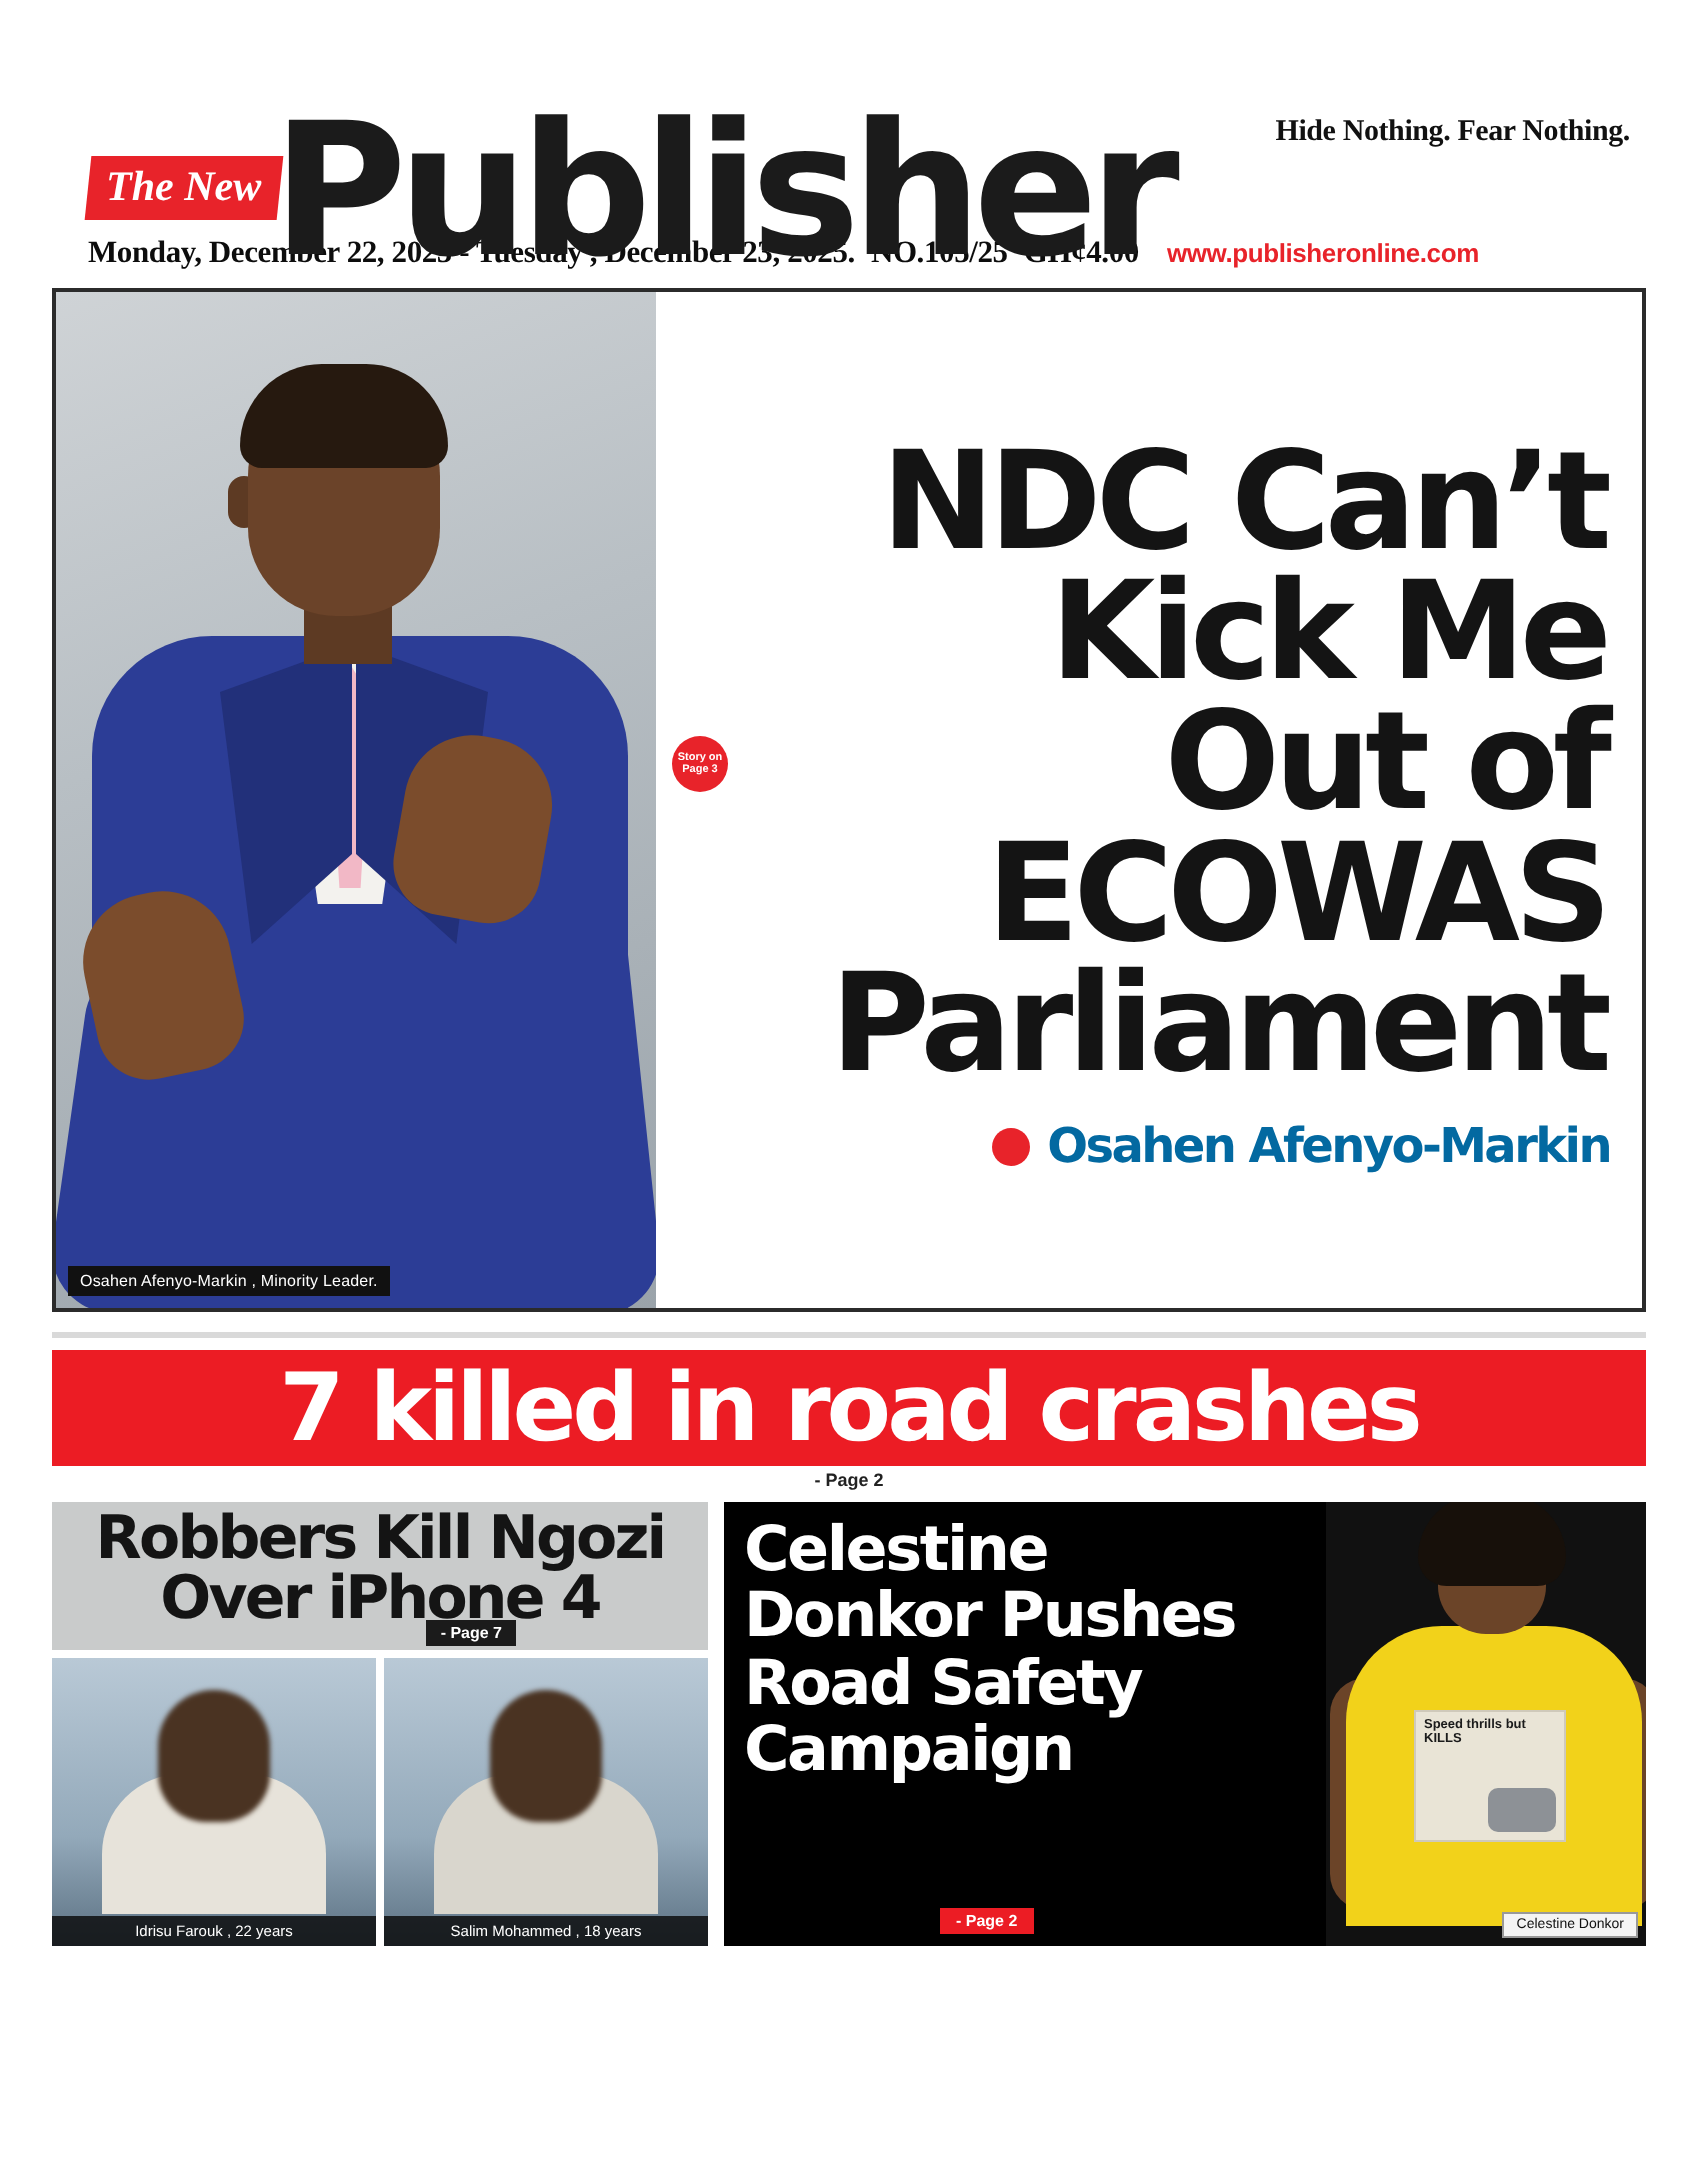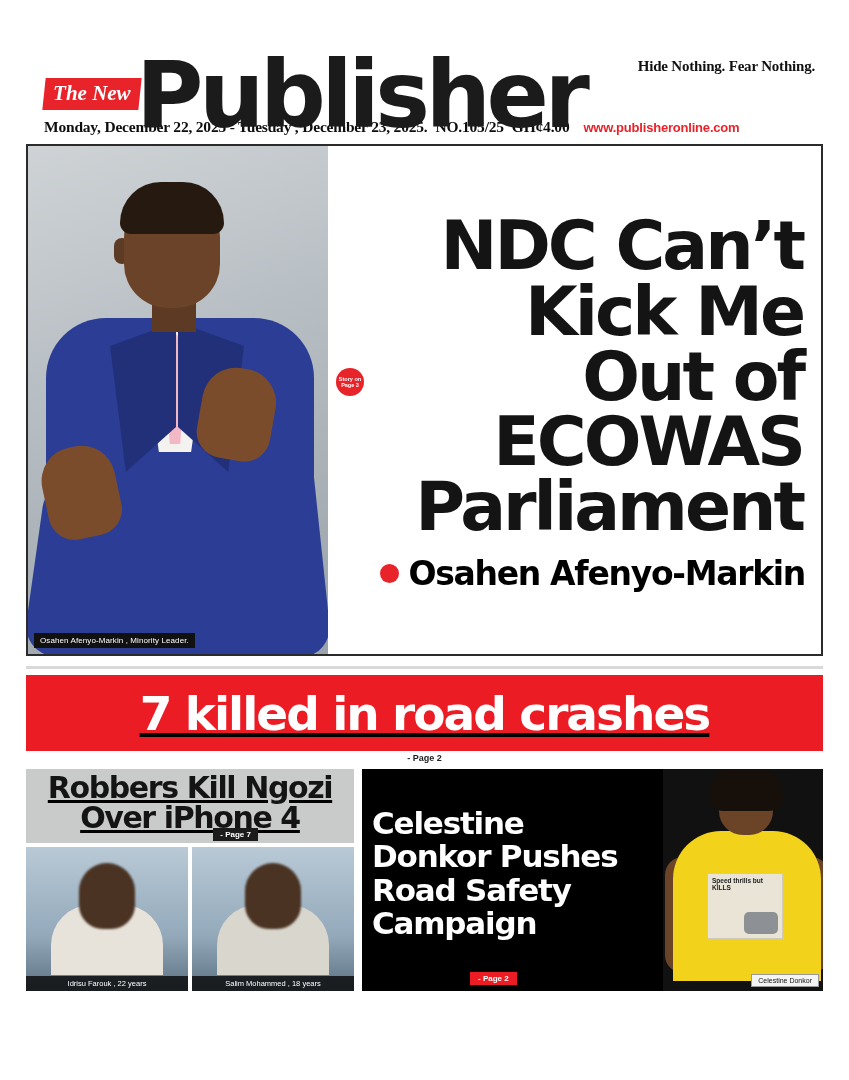--- a/index.html
+++ b/index.html
@@ -237,40 +237,39 @@
   }
   .byline .bullet {
     width: 19px; height: 19px;
     border-radius: 50%;
     background: #e8232a;
     flex: 0 0 19px;
   }
   .byline .name {
     font-family: "DejaVu Sans", sans-serif;
     font-weight: bold;
-    font-size: 33px;
+    font-size: 24px;
     letter-spacing: -1.3px;
-    color: #000000;
+    color: #0369a1;
   }
 
   
   .banner-wrap { margin: 10px 8px 0 8px; }
   .banner-rule {
     height: 3px;
     background: #d9d9d9;
     margin-bottom: 6px;
   }
   .banner {
     position: relative;
     background: #ec1c24;
-    height: 76px;
+    height: 58px;
     display: flex;
     align-items: center;
     justify-content: center;
-    text-decoration: underline;
   }
   .banner-title {
     color: #ffffff;
     font-family: "DejaVu Sans", sans-serif;
     font-weight: bold;
     font-size: 47px;
     letter-spacing: -2px;
     line-height: 1;
   }
   .banner-page {
@@ -282,21 +281,20 @@
     font-weight: bold;
     color: #222;
   }
 
   
   .bottom {
     display: flex;
     gap: 8px;
     margin: 18px 8px 0 8px;
     height: 222px;
-    text-decoration: underline;
   }
   .story-left {
     flex: 0 0 328px;
     display: flex;
     flex-direction: column;
     background: #fff;
   }
   .story-left-head {
     background: #c9cbcb;
     position: relative;
@@ -369,21 +367,20 @@
     flex: 1;
     position: relative;
     background: #000;
     display: flex;
     overflow: hidden;
   }
   .story-right-text {
     flex: 1;
     padding: 8px 6px 6px 10px;
     position: relative;
-    margin-top: 30px;
   }
   .story-right-text .t {
     color: #ffffff;
     font-family: "DejaVu Sans", sans-serif;
     font-weight: bold;
     font-size: 31px;
     letter-spacing: -1.2px;
     line-height: 1.08;
   }
   .red-tag {

